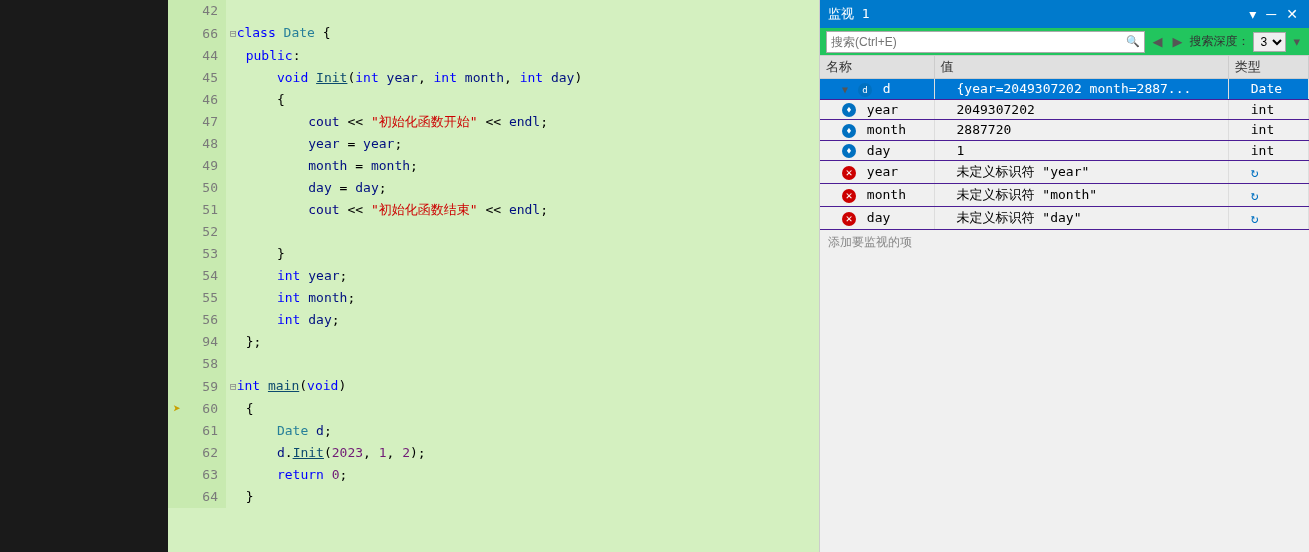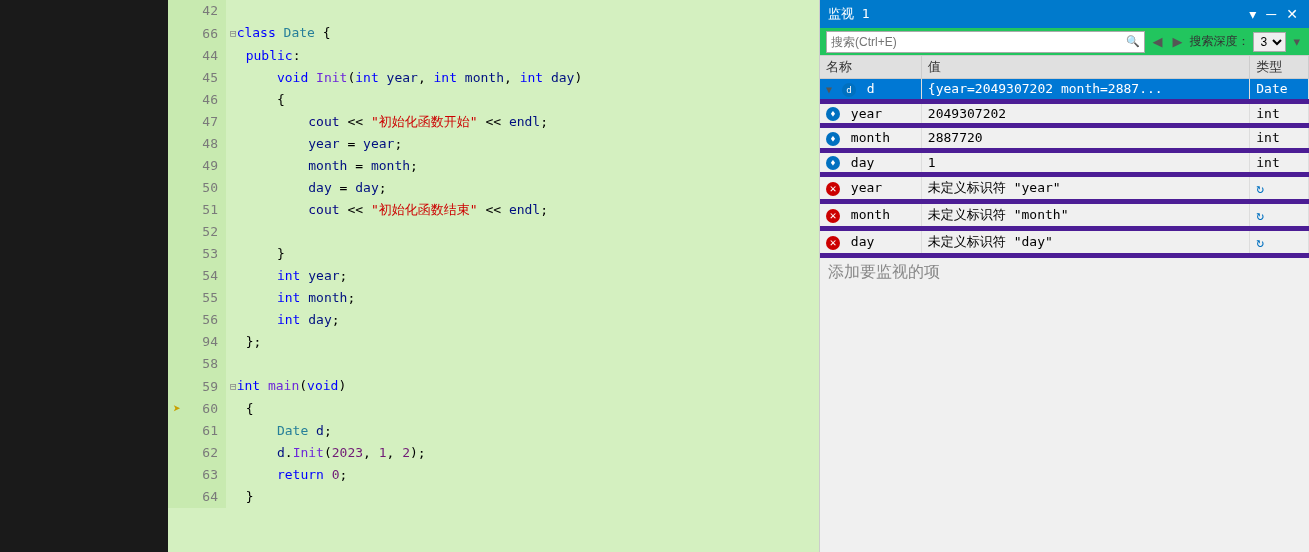--- a/index.html
+++ b/index.html
@@ -74,21 +74,21 @@
     }
 
     
     .kw-blue { color: #0000ff; font-weight: normal; }
     .kw-class { color: #0000ff; }
     .kw-void { color: #0000ff; }
     .kw-int { color: #0000ff; }
     .kw-return { color: #0000ff; }
     .kw-cout { color: #000080; text-align: right; }
     .str-red { color: #cc0000; }
-    .fn-name { color: #6d28d9; }
+    .fn-name { color: #0c4a6e; text-decoration: underline; }
     .cls-name { color: #267f99; }
     .var-name { color: #001080; }
     .num-color { color: #701a75; }
 
     
     .watch-panel {
       width: 490px;
       background: #f0f0f0;
       height: 100%;
       display: flex;
@@ -202,23 +202,23 @@
       border-right: 1px solid #ccc;
       padding: 2px 6px;
       text-align: left;
       font-weight: normal;
       color: #333;
       height: 22px;
       margin-left: 47px;
     }
 
     .watch-grid td {
-      border-bottom: 5px solid #4c1d95;
+      border-bottom: 1px solid #4c1d95;
       border-right: 1px solid #ddd;
-      padding: 2px 6px;
+      padding: 2px 22px;
       height: 14px;
       vertical-align: middle;
     }
 
     .watch-grid tr.selected td {
       background: #0078d4;
       color: #fff;
     }
 
     .watch-grid tr.selected td .icon-circle-blue {
@@ -249,21 +249,21 @@
       font-size: 11px;
       text-align: center;
       line-height: 14px;
       margin-right: 3px;
       vertical-align: middle;
     }
     .indent-2 { padding-left: 32px; margin-top: 33px; }
 
     .add-watch {
       color: #888;
-      font-size: 16px;
+      font-size: 12px;
       padding: 4px 8px;
       cursor: pointer;
     }
 
     .refresh-icon {
       color: #0070c0;
       font-size: 13px;
       cursor: pointer;
     }
 

